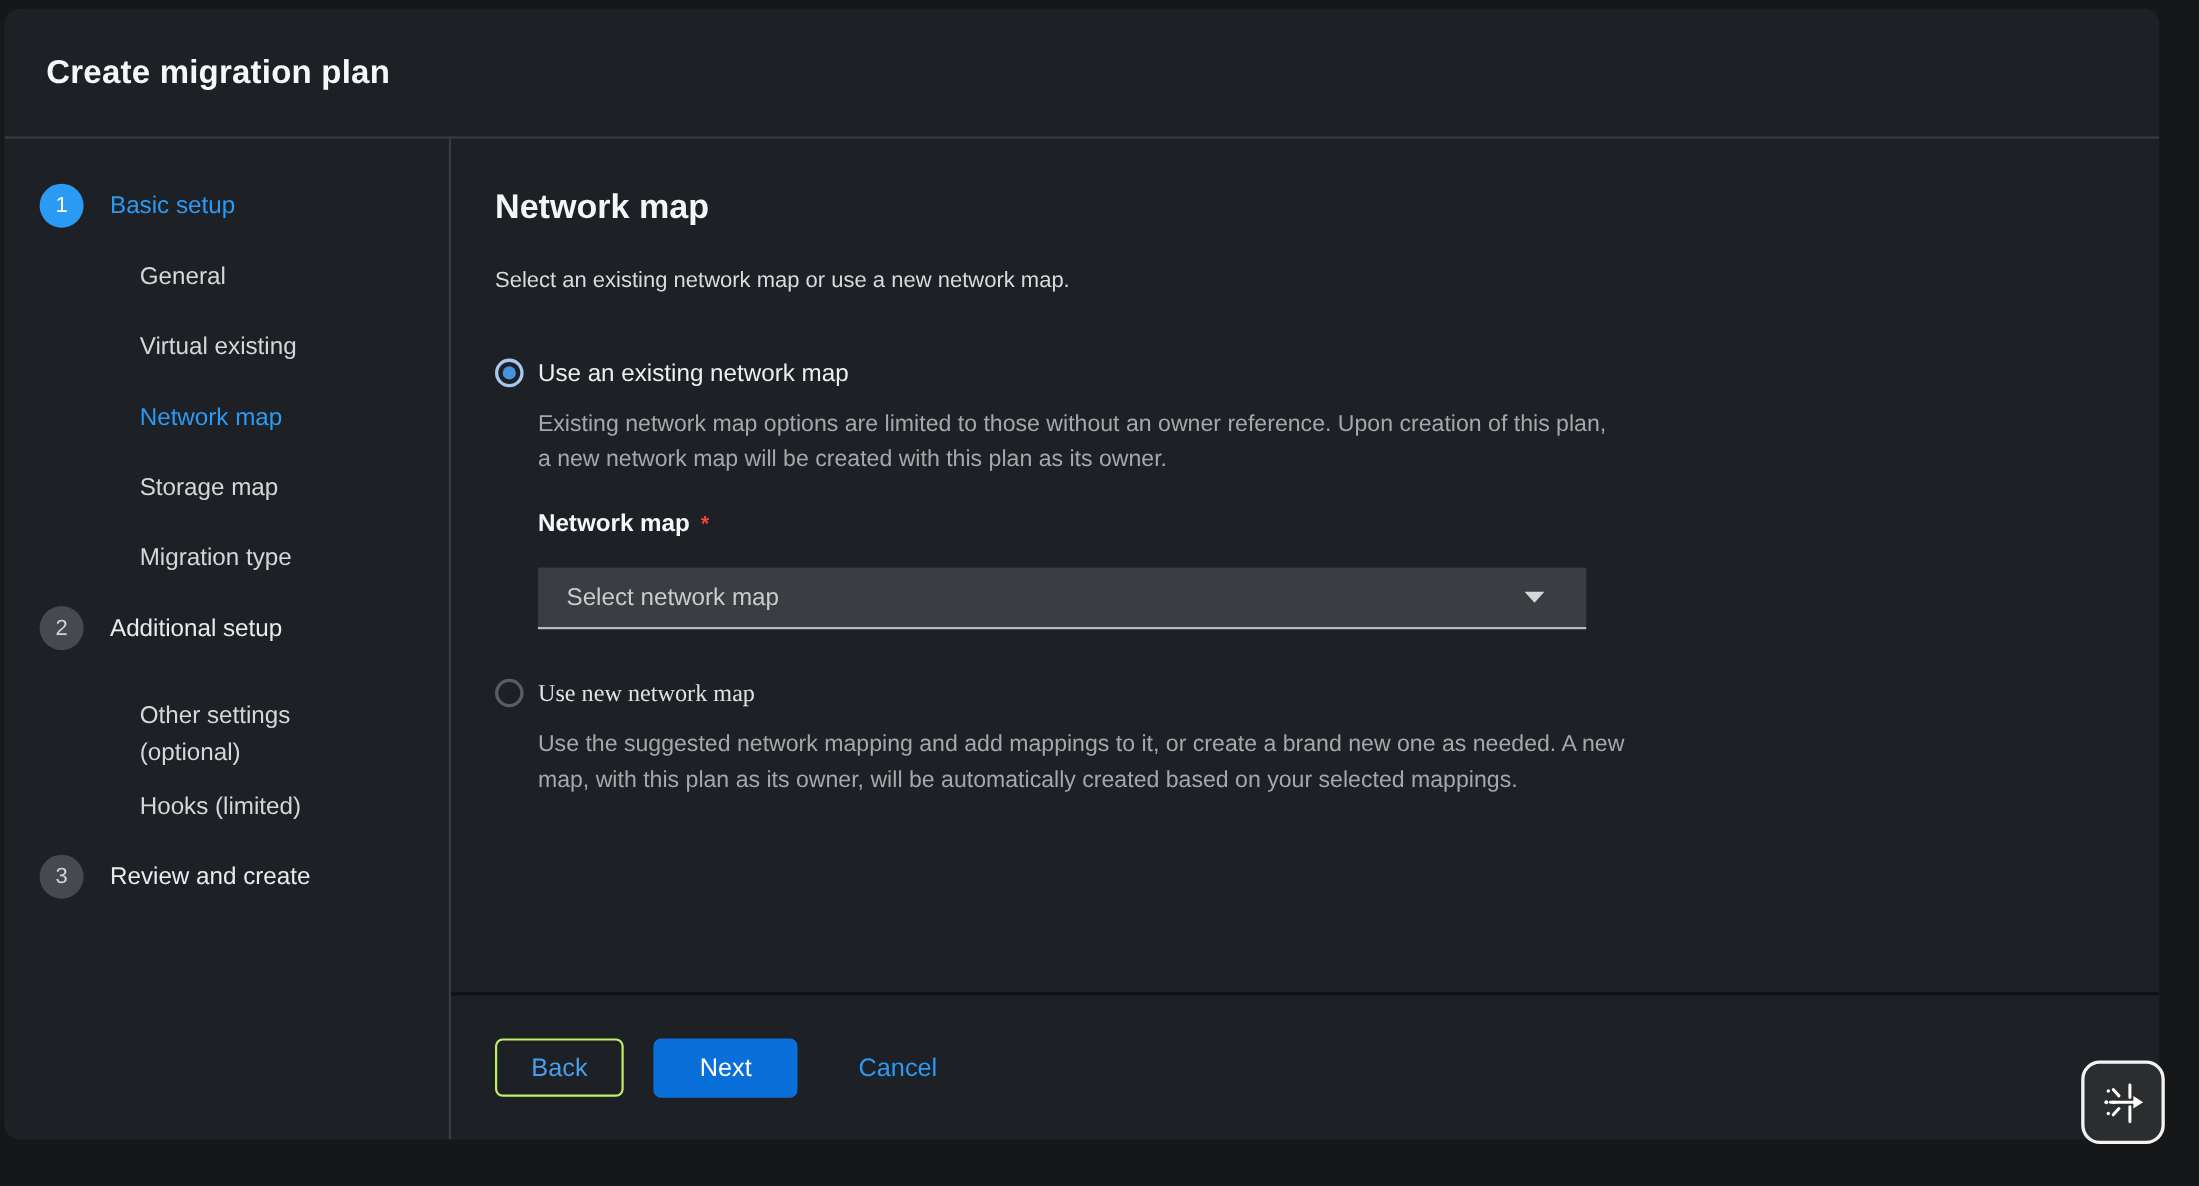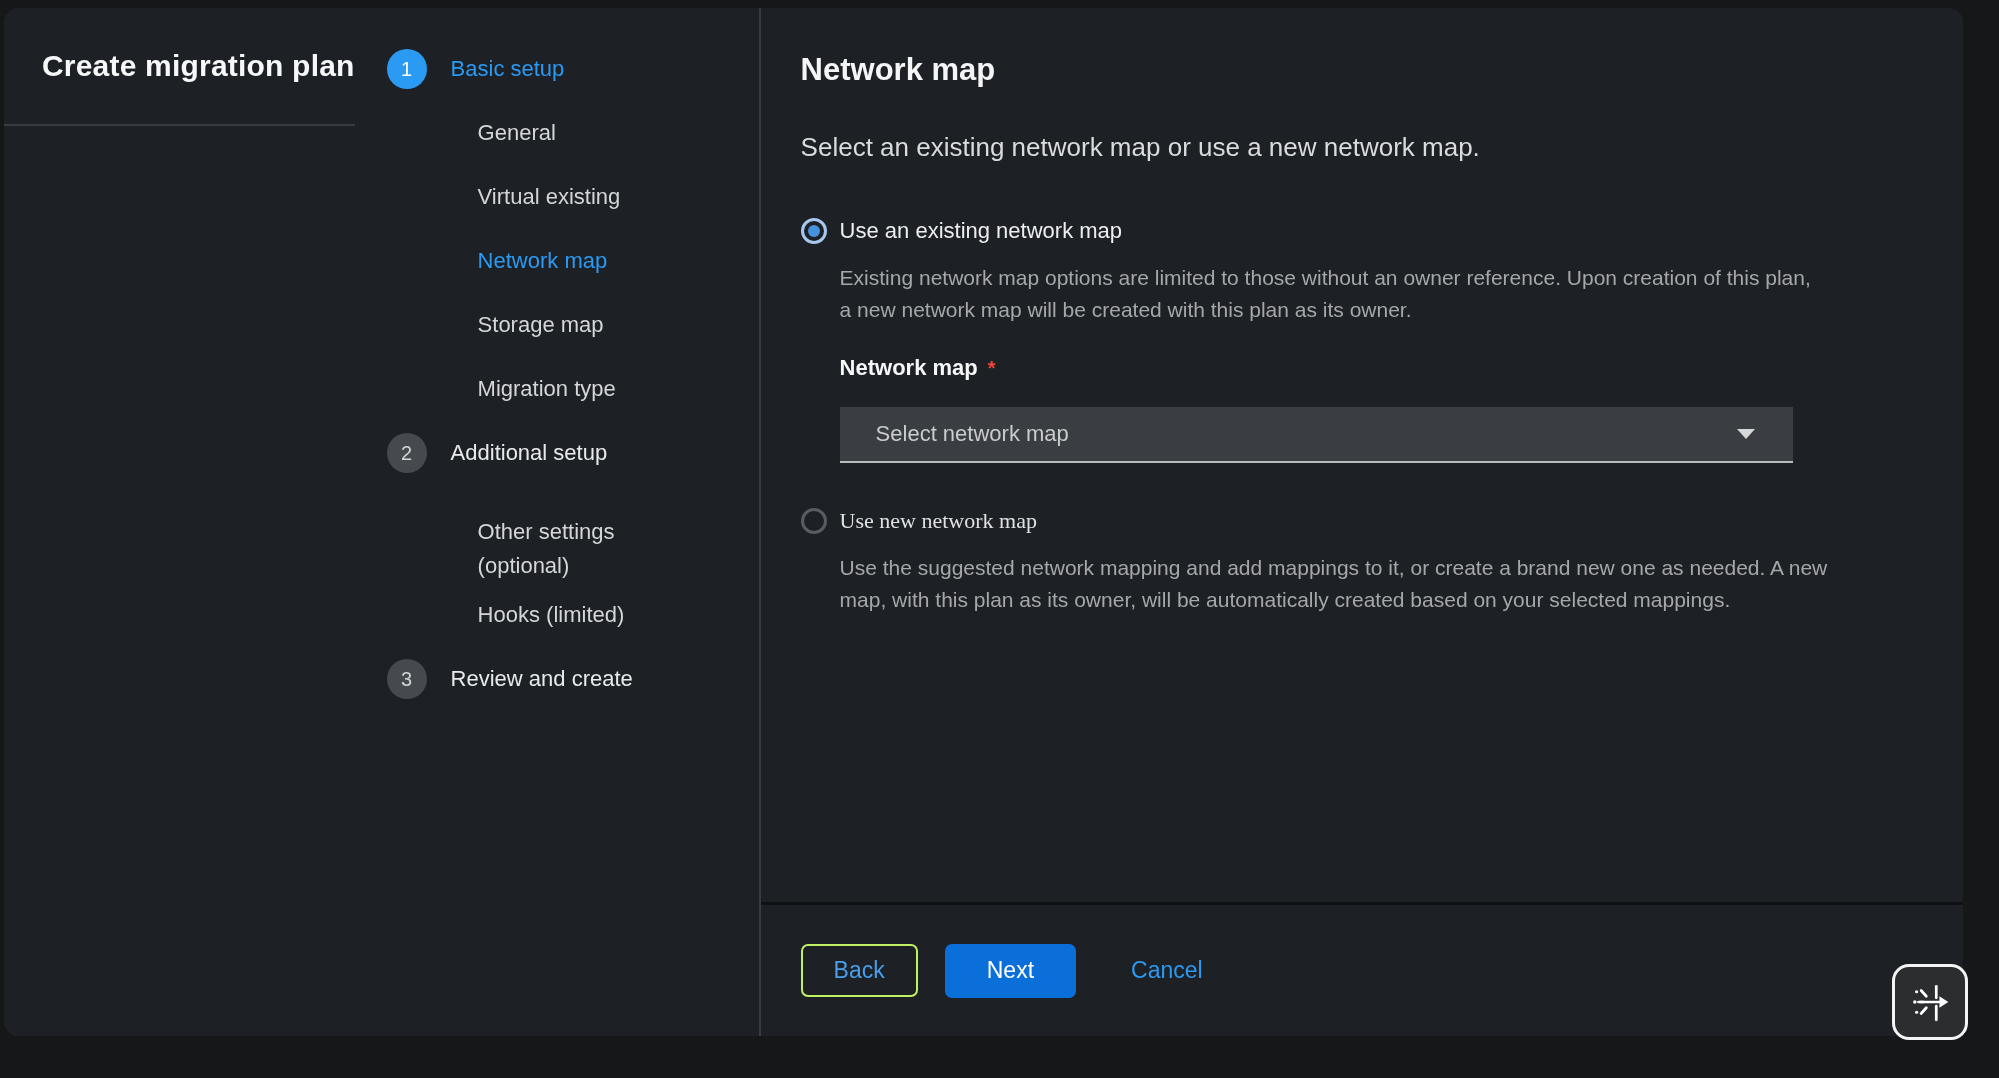--- a/index.html
+++ b/index.html
@@ -18,21 +18,21 @@
     font-family:"Liberation Sans","DejaVu Sans",sans-serif;
     position:relative;
     overflow:hidden;
     color:#e8eaec;
   }
   
   .modal{
     position:absolute;left:4px;top:8px;width:1959px;height:1028px;
     background:var(--modal-bg);
     border-radius:14px;
-    display:flex;flex-direction:row;
+    display:flex;flex-direction:column;
     overflow:hidden;
   }
   .modal-header{
     flex:none;height:118px;
     display:flex;align-items:center;
     padding-left:38px;
     border-bottom:2px solid var(--divider);
   }
   .modal-title{
     font-size:30px;font-weight:600;color:#f6f7f8;letter-spacing:.2px;
@@ -61,21 +61,21 @@
   .nav-row.sub .step-label{color:#d4d6d8;}
   .nav-row.sub.current .step-label{color:var(--accent);}
   .nav-row.sub.twoline{
     height:98px;align-items:flex-end;padding-top:18px;
   }
   .nav-row.sub.twoline .step-label{line-height:34px;max-width:165px;}
   
   .content-col{flex:1;display:flex;flex-direction:column;min-width:0;}
   .content-scroll{flex:1;padding:42px 60px 0 40px;}
   .section-title{font-size:31px;font-weight:700;color:#f4f5f6;line-height:40px;}
-  .section-intro{margin-top:41px;font-size:26px;line-height:32px;color:#d9dbdd;}
+  .section-intro{margin-top:31px;font-size:20px;line-height:32px;color:#d9dbdd;}
   .radio-row{display:flex;align-items:flex-end;gap:13px;}
   .radio-row.first{margin-top:55px;}
   .radio-row.second{margin-top:45px;font-family:Liberation Serif, serif;}
   .radio-circle{
     flex:none;width:26px;height:26px;border-radius:50%;position:relative;cursor:pointer;
   }
   .radio-circle.checked{border:3px solid #a6c8ee;background:transparent;}
   .radio-circle.checked::after{
     content:"";position:absolute;left:50%;top:50%;transform:translate(-50%,-50%);
     width:12px;height:12px;border-radius:50%;background:#4593dc;
@@ -89,21 +89,21 @@
   .radio-desc.w1{width:980px;}
   .radio-desc.w2{width:990px;}
   .field-label-row{margin:29px 0 0 39px;line-height:27px;}
   .field-label{font-size:22px;font-weight:700;color:#f6f7f8;}
   .required-star{margin-left:10px;font-size:20px;color:var(--danger);font-weight:700;}
   .select-toggle{
     margin:24px 0 0 39px;width:953px;height:56px;
     background:var(--select-bg);
     border:0;border-bottom:2px solid #b8babc;
     display:flex;align-items:center;justify-content:space-between;
-    padding:0 38px 0 36px;
+    padding:0 38px 0 26px;
     font-size:22px;color:#c9cbcd;cursor:pointer;
   }
   .caret-down{
     width:0;height:0;
     border-left:9px solid transparent;border-right:9px solid transparent;
     border-top:10px solid #d6d7d9;
   }
   
   .wizard-footer{
     flex:none;height:134px;

